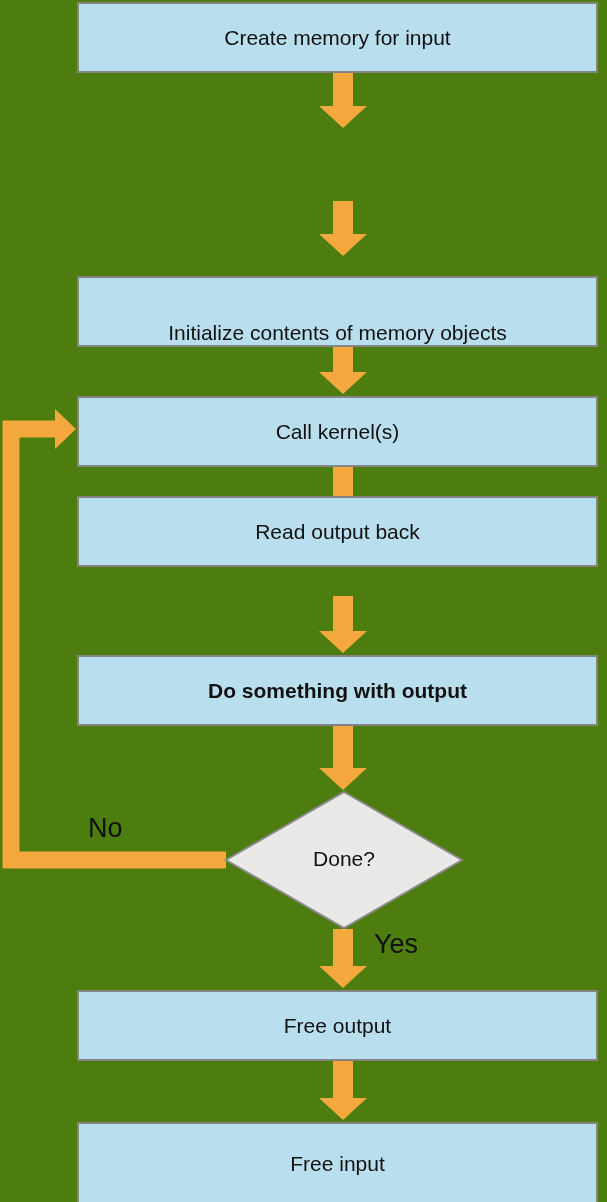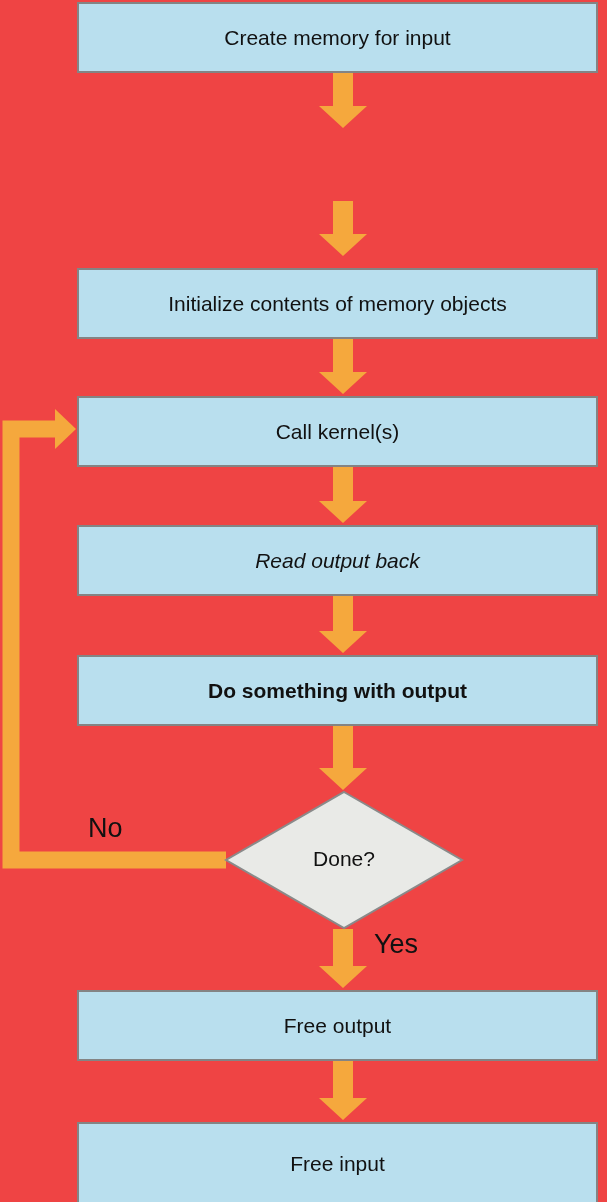--- a/index.html
+++ b/index.html
@@ -13,21 +13,21 @@
     --process-border: #848484;
     --decision-fill: #e9eae7;
     --decision-border: #8a8a8a;
     --arrow: #f5a83d;
     --text: #111111;
   }
   .canvas {
     position: relative;
     width: 607px;
     height: 1202px;
-    background: #ef4444;
+    background: #4d7c0f;
     overflow: hidden;
   }
   .connector-layer {
     position: absolute;
     left: 0;
     top: 0;
     width: 607px;
     height: 1202px;
   }
   .arrow-poly {
@@ -108,29 +108,29 @@
     <polygon class="arrow-poly" points="55,409 55,449 76,429"></polygon>
 
     <polygon class="diamond-shape" points="344,792 462,860 344,928 226,860"></polygon>
   </svg>
 
   <div class="node" style="top:2px;">
     <span class="node-label">Create memory for input</span>
   </div>
 
 
-  <div class="node" style="top:268px;">
+  <div class="node" style="top:276px;align-items:flex-end;">
     <span class="node-label">Initialize contents of memory objects</span>
   </div>
 
   <div class="node" style="top:396px;">
     <span class="node-label">Call kernel(s)</span>
   </div>
 
-  <div class="node" style="top:525px;font-style:italic;">
+  <div class="node" style="top:496px;">
     <span class="node-label">Read output back</span>
   </div>
 
   <div class="node" style="top:655px;font-weight:bold;">
     <span class="node-label">Do something with output</span>
   </div>
 
   <div class="decision-label">Done?</div>
 
   <span class="edge-label edge-label-no">No</span>

